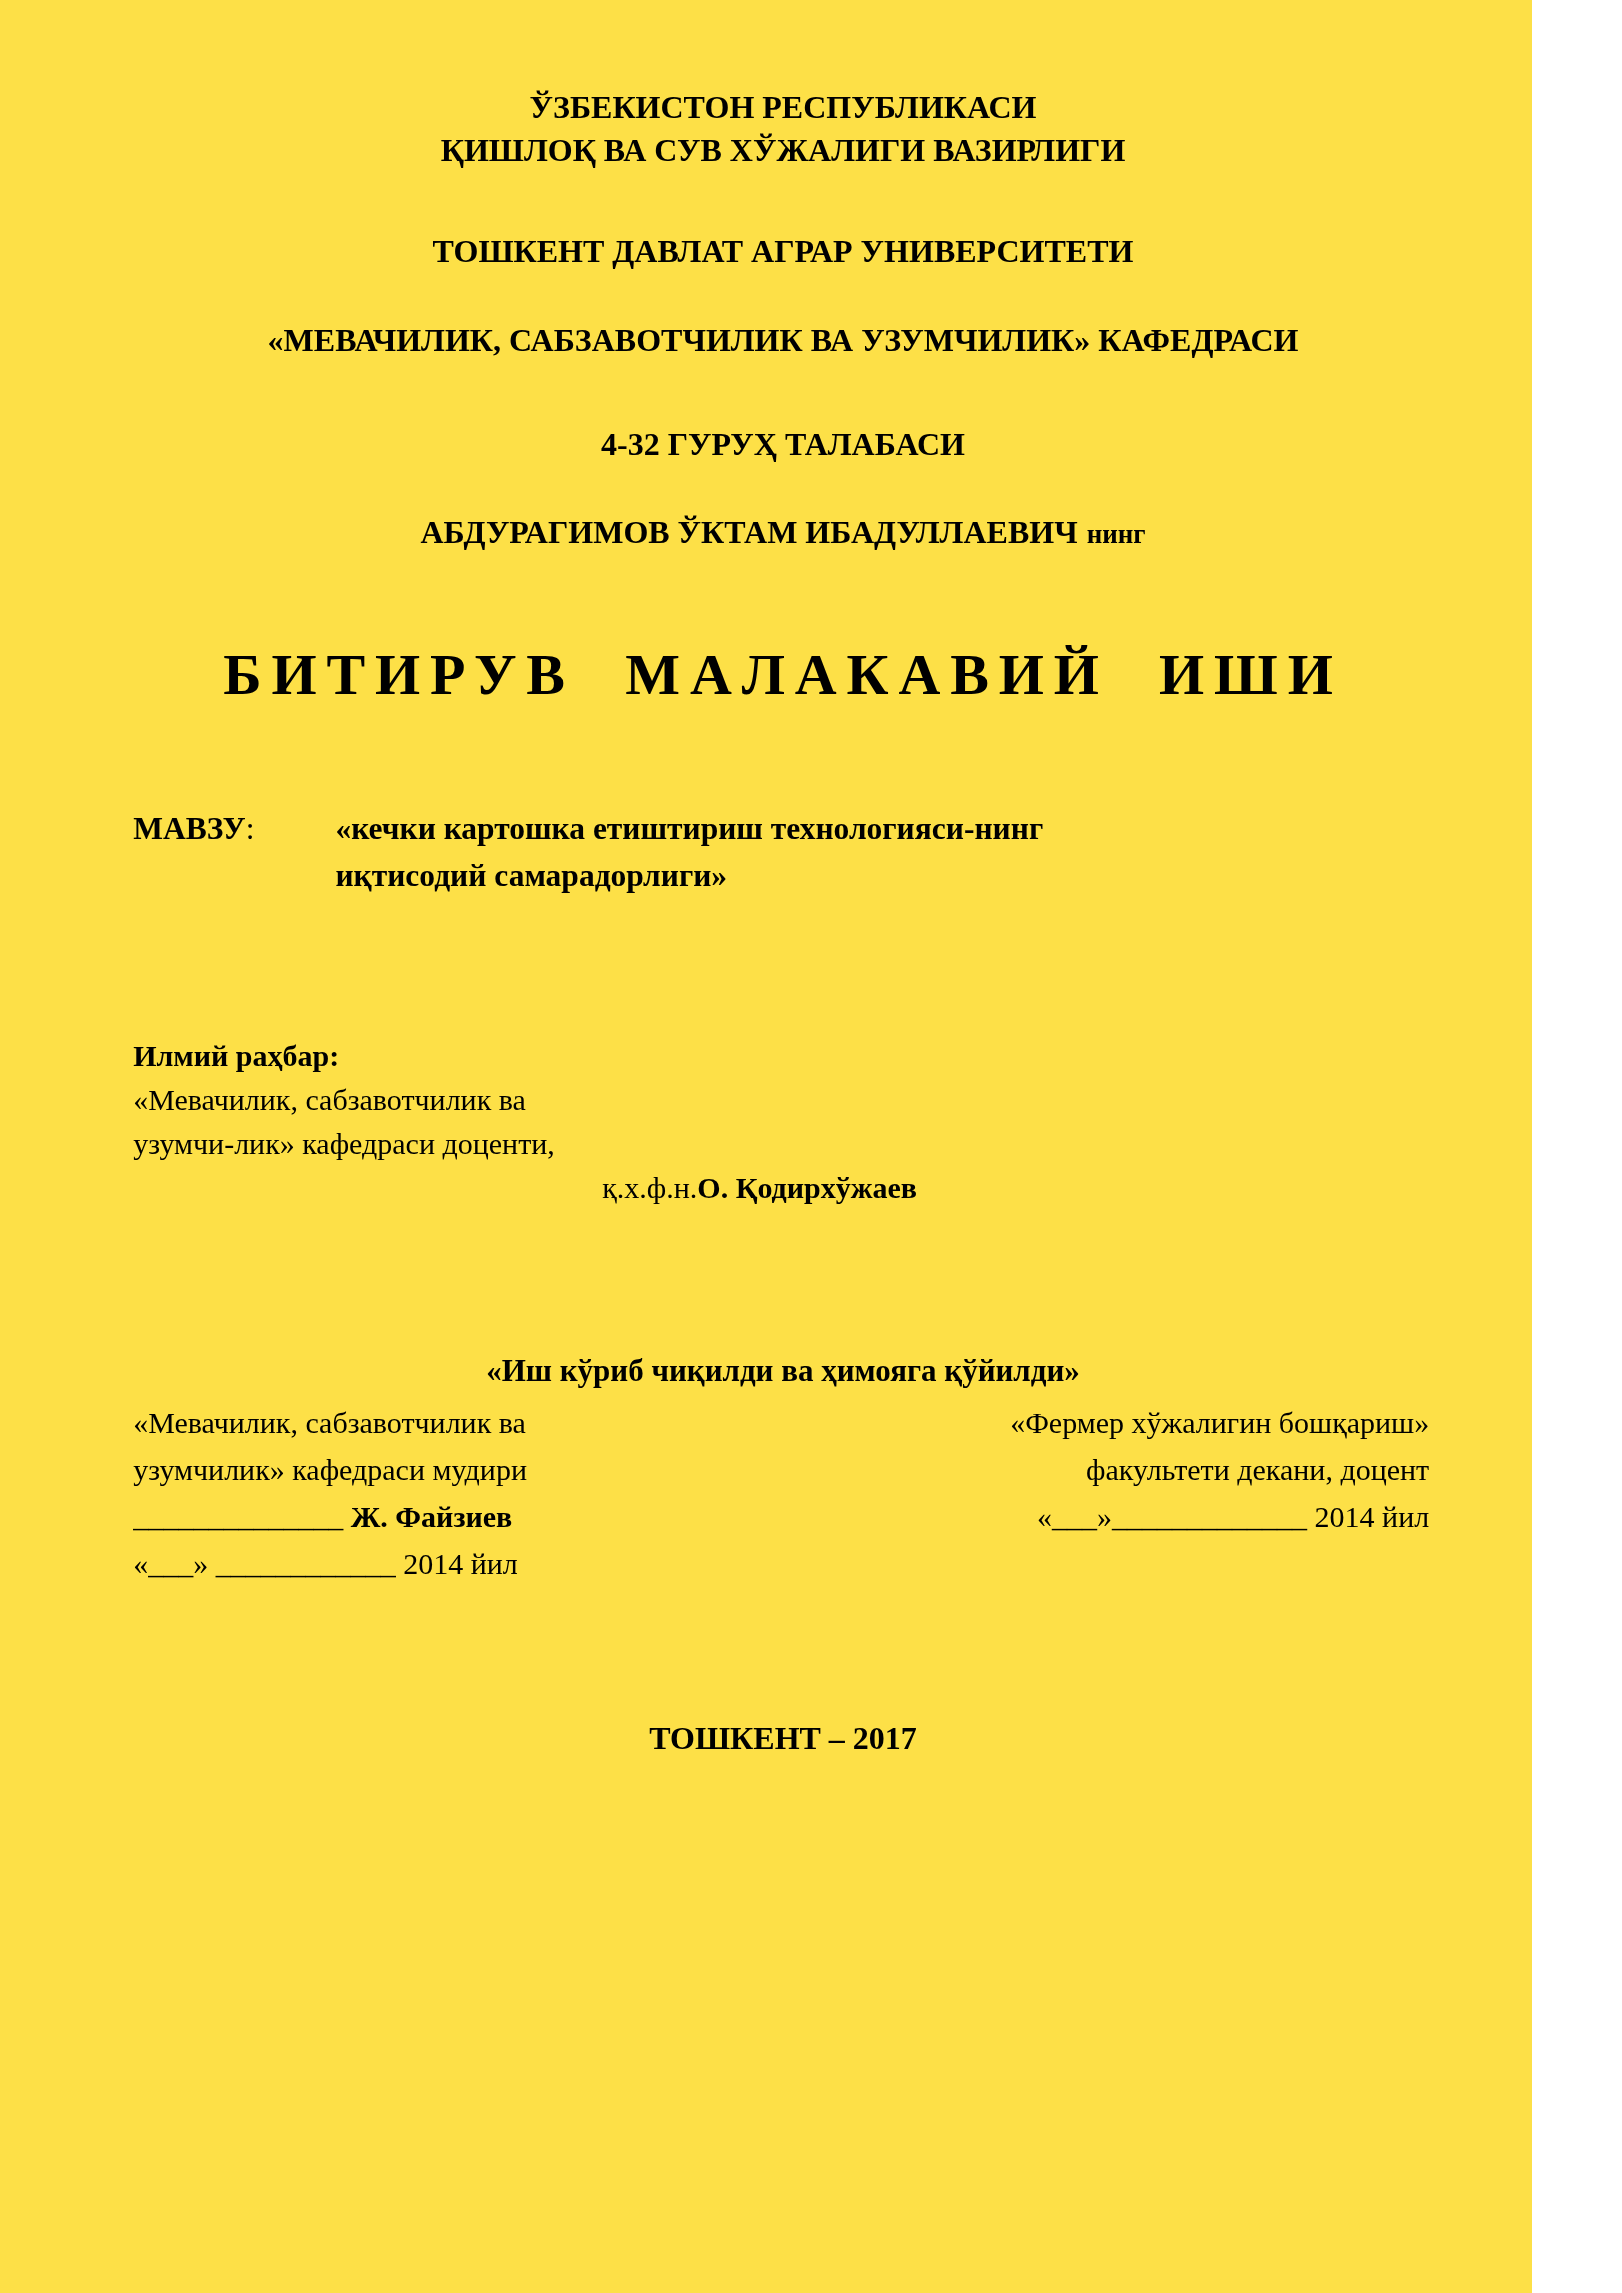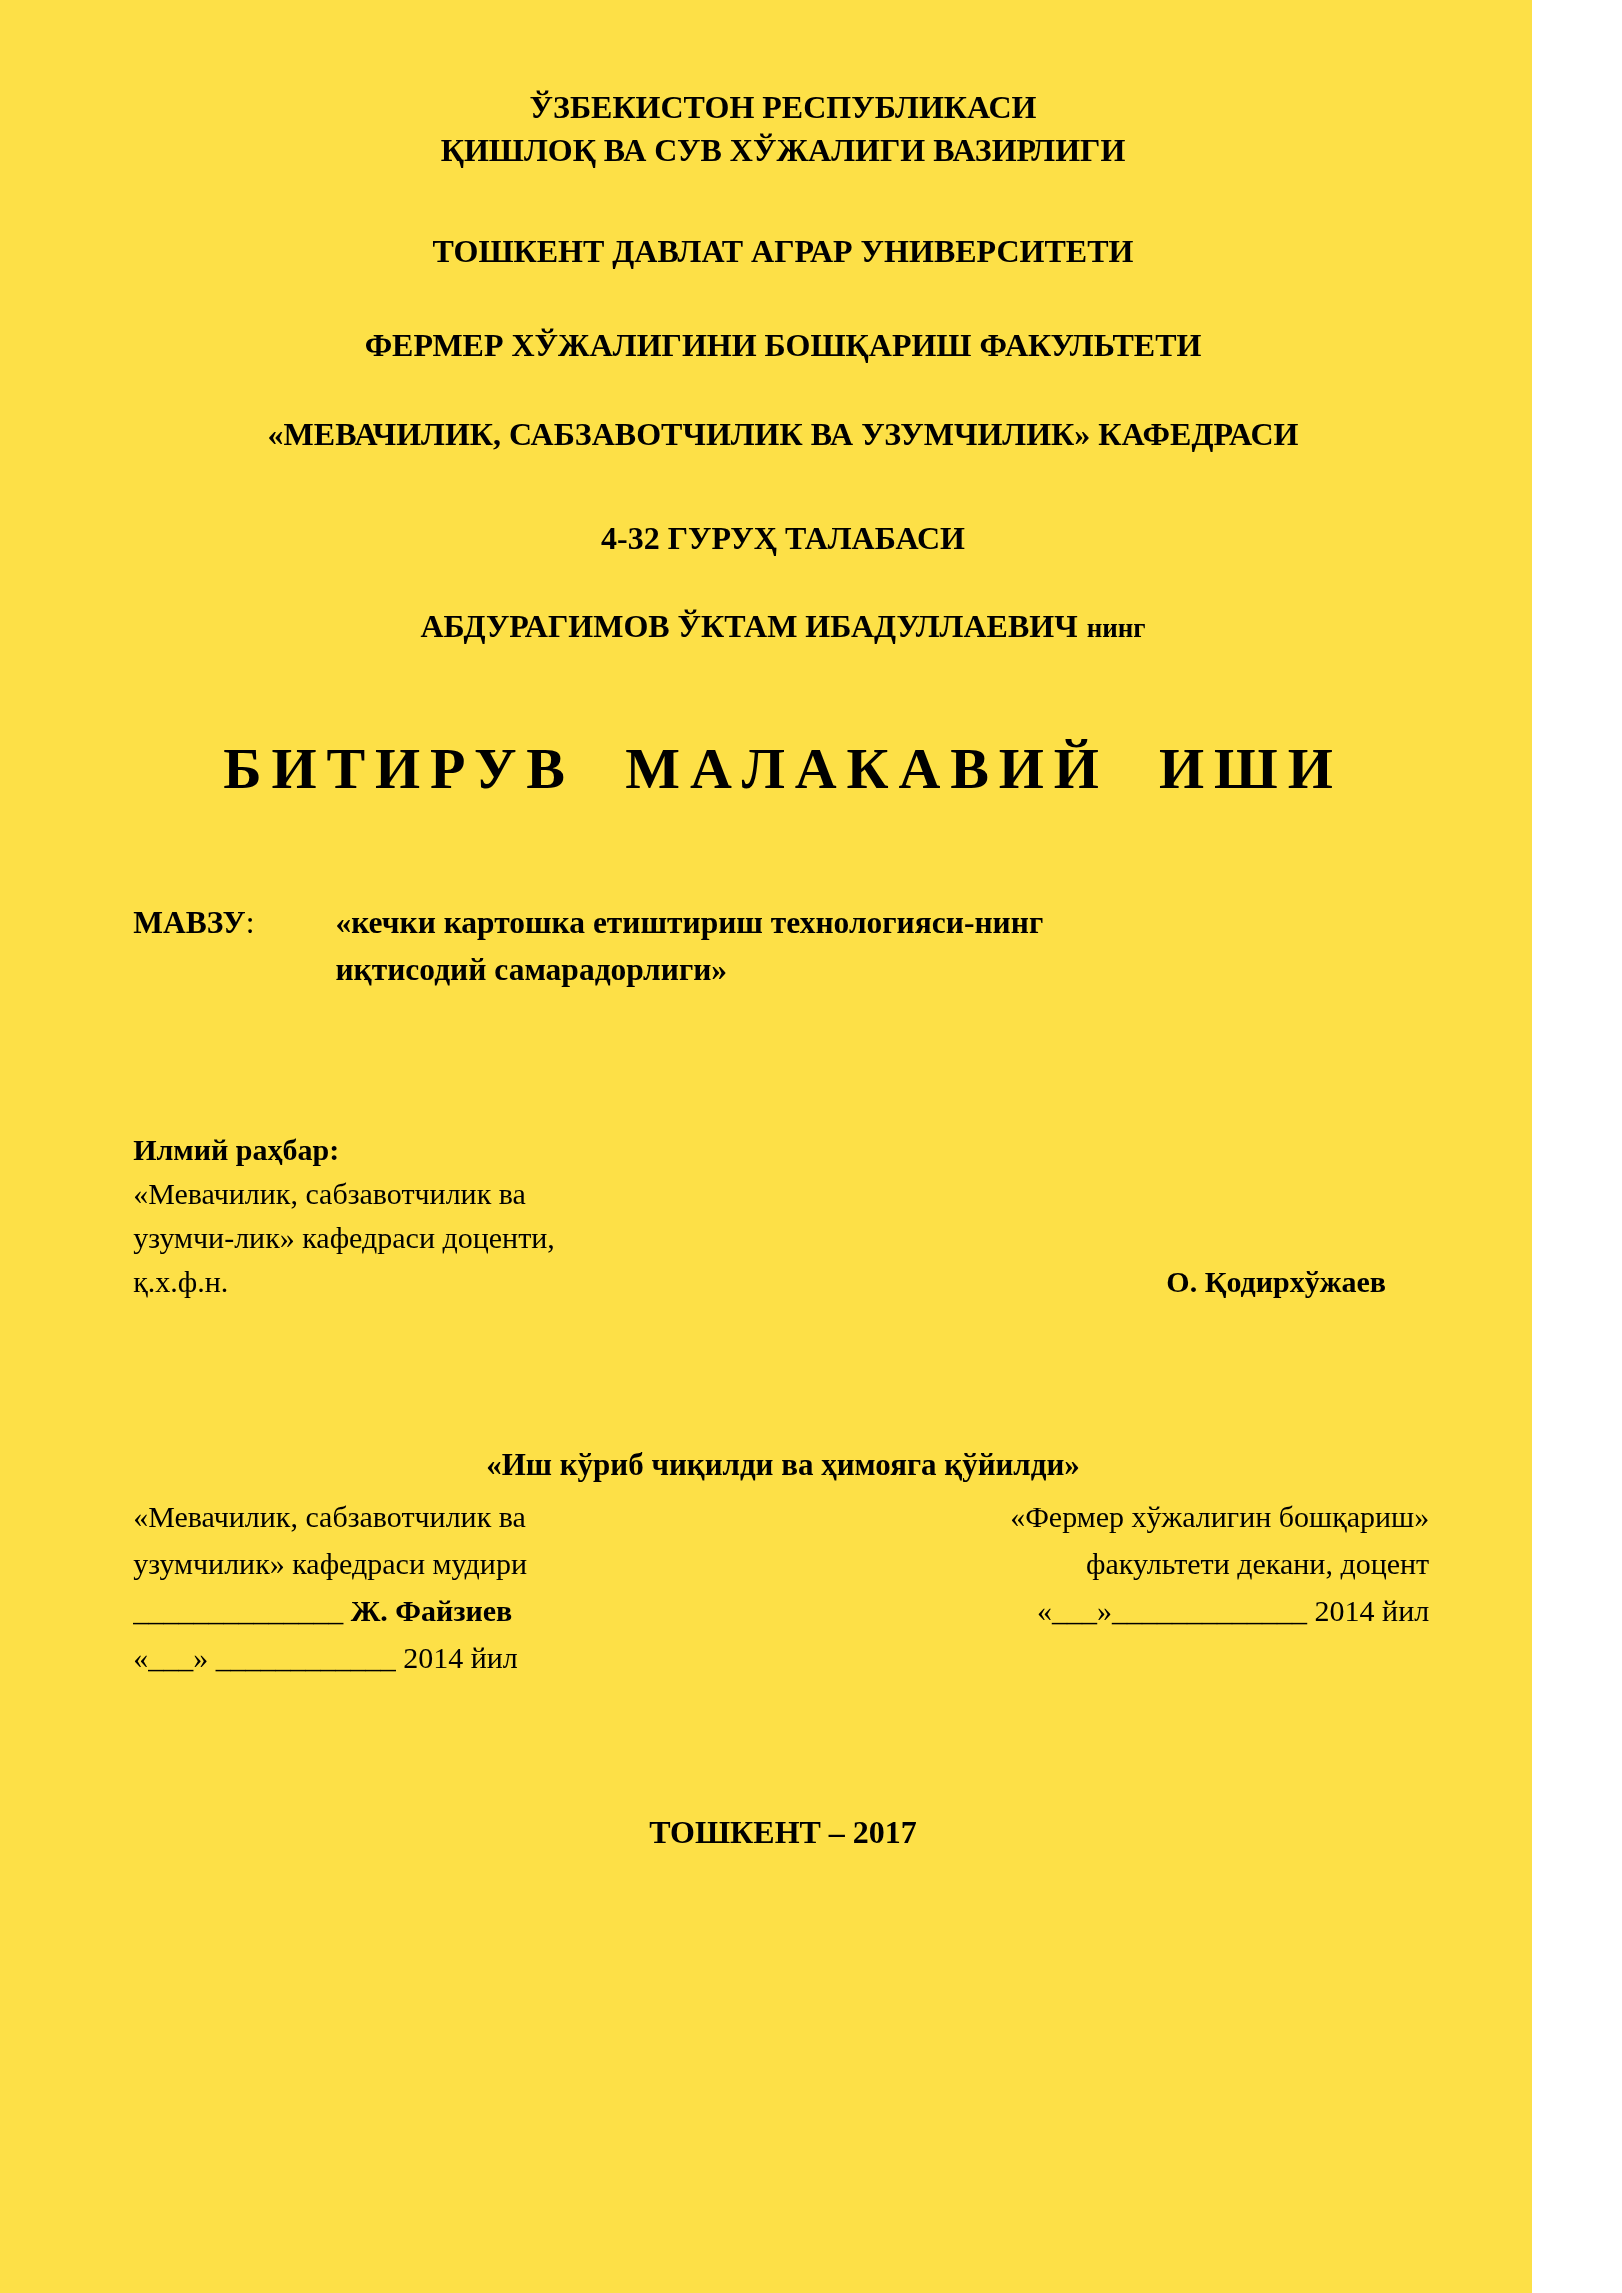--- a/index.html
+++ b/index.html
@@ -63,21 +63,21 @@
   .topic-text  { font-weight: bold; margin-left: 36px; }
   .advisor {
     margin-top: 135px;
     font-size: 30px;
     line-height: 44px;
     padding-left: 7.2px;
   }
   .advisor-label { font-weight: bold; }
   .advisor-row {
     display: flex;
-    justify-content: space-between;
+    justify-content: center;
     padding-right: 54px;
   }
   .advisor-name { font-weight: bold; }
   .approval-heading {
     margin-top: 139px;
     text-align: center;
     font-weight: bold;
     font-size: 31px;
     line-height: 43px;
   }
@@ -107,21 +107,20 @@
 <div class="page">
   <div class="content">
 
     <div class="h country">
       <div>ЎЗБЕКИСТОН РЕСПУБЛИКАСИ</div>
       <div>ҚИШЛОҚ ВА СУВ ХЎЖАЛИГИ ВАЗИРЛИГИ</div>
     </div>
 
     <div class="h university">ТОШКЕНТ ДАВЛАТ АГРАР УНИВЕРСИТЕТИ</div>
 
-    <div class="h faculty">ФЕРМЕР ХЎЖАЛИГИНИ БОШҚАРИШ ФАКУЛЬТЕТИ</div>
 
     <div class="h department">«МЕВАЧИЛИК, САБЗАВОТЧИЛИК ВА УЗУМЧИЛИК» КАФЕДРАСИ</div>
 
 
     <div class="h group">4-32 ГУРУҲ ТАЛАБАСИ</div>
 
     <div class="h student">
       <span>АБДУРАГИМОВ ЎКТАМ ИБАДУЛЛАЕВИЧ</span><span class="student-suffix">нинг</span>
     </div>
 

